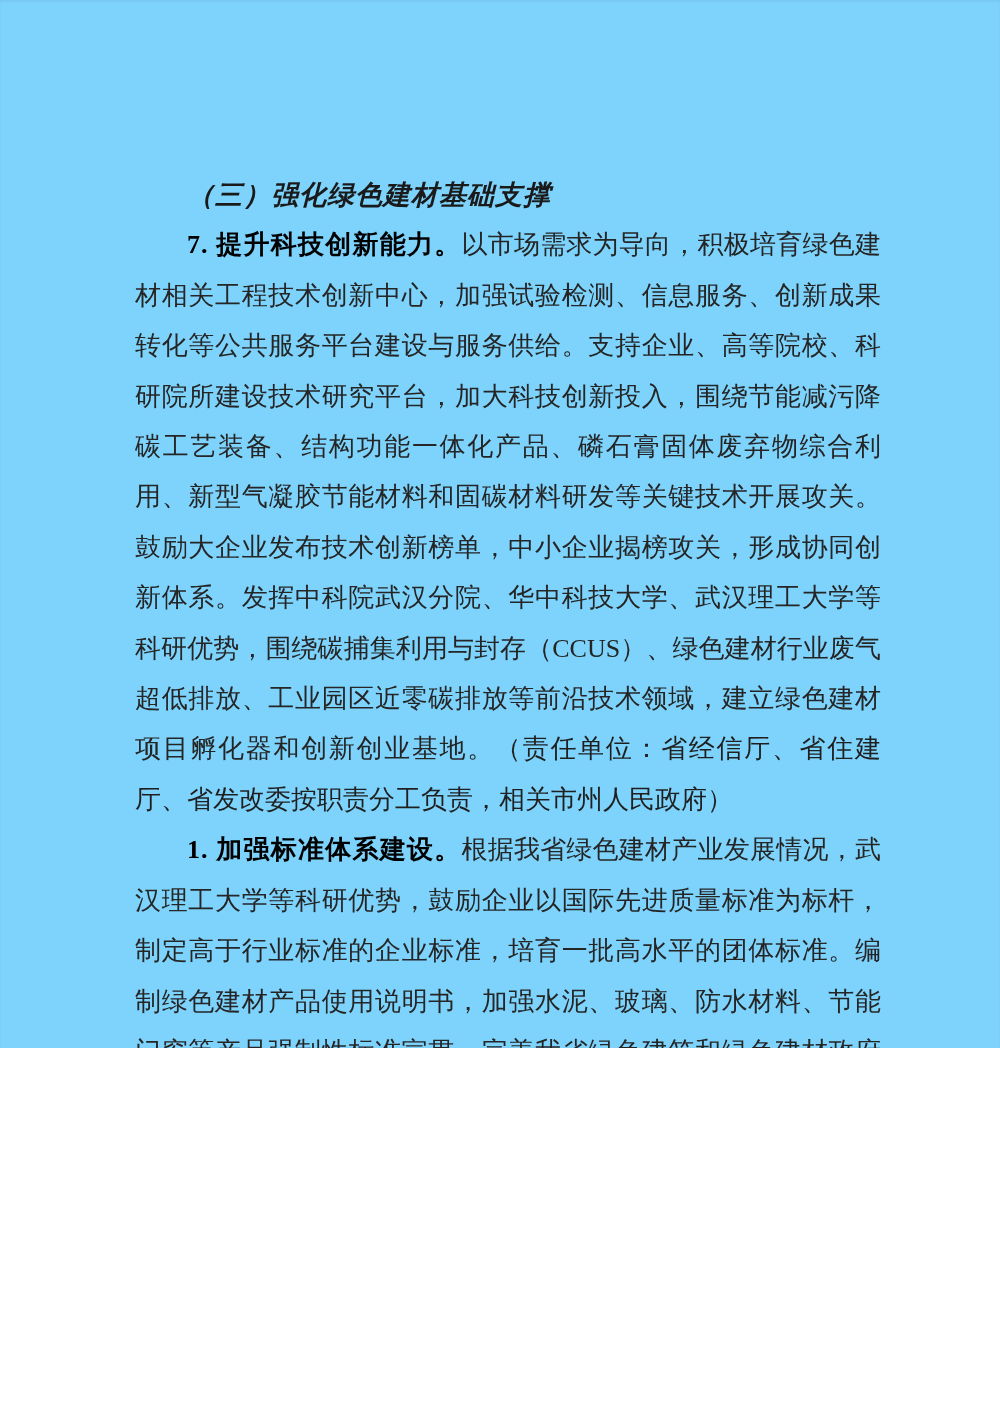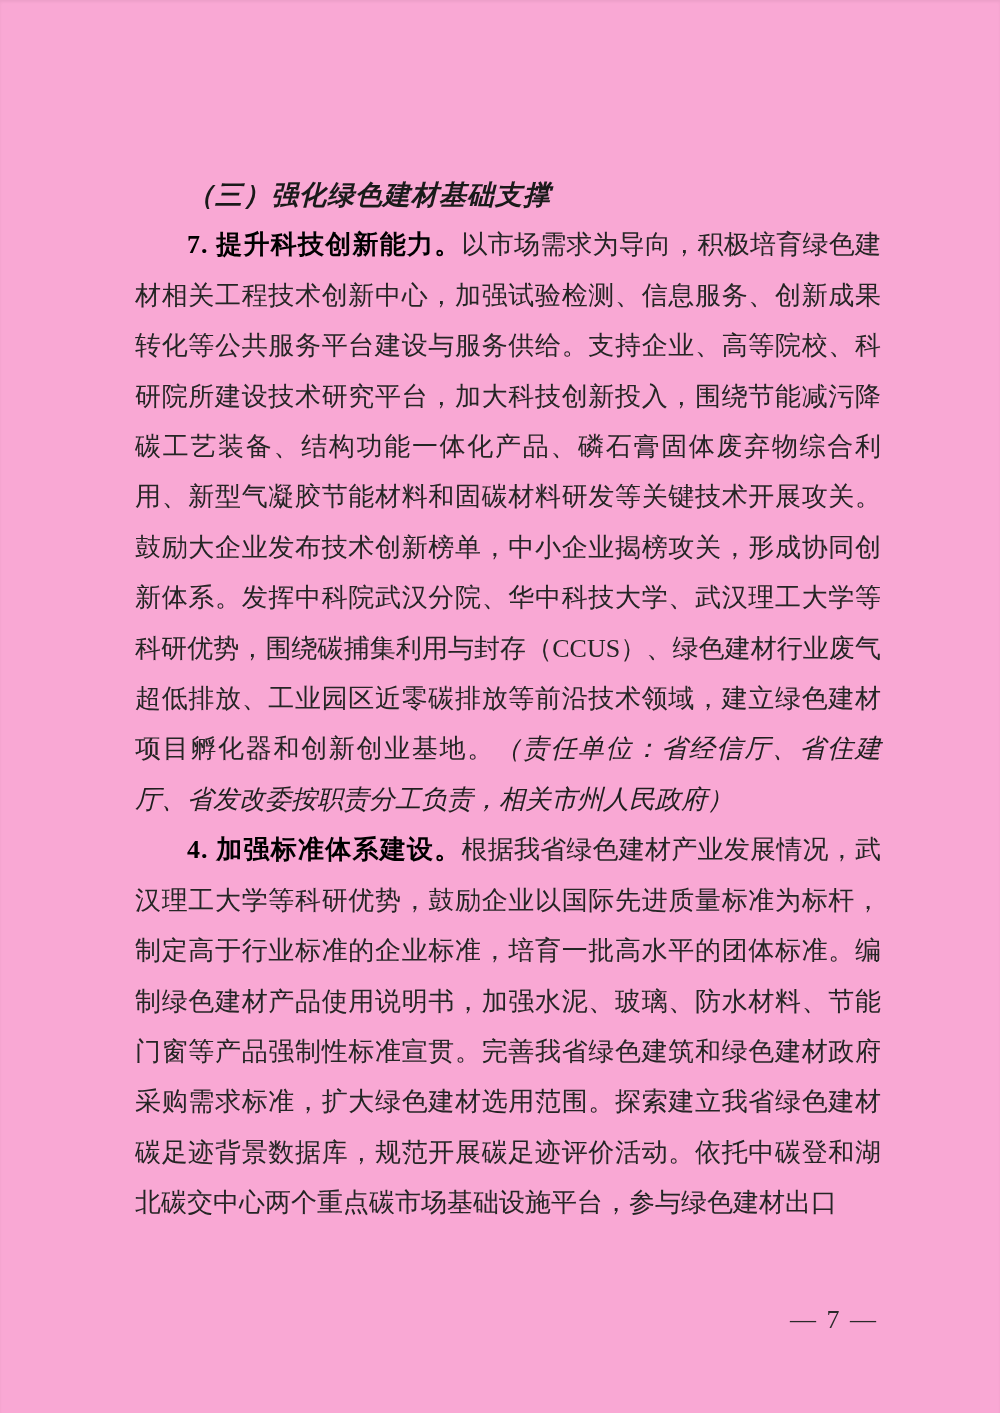--- a/index.html
+++ b/index.html
@@ -3,23 +3,23 @@
 <meta charset="utf-8">
 <style>
   html, body {
     margin: 0;
     padding: 0;
     background: #ffffff;
   }
   .page {
     position: relative;
     width: 1000px;
-    height: 1413px;
+    height: 1048px;
     margin: 0 auto;
-    background: #f9a8d4;
+    background: #7dd3fc;
     overflow: hidden;
     font-family: "Liberation Serif", serif;
     color: #212121;
     box-shadow: inset 0 2px 3px rgba(0,0,0,0.05);
   }
   .text-block {
     position: absolute;
     left: 135px;
     top: 170px;
     width: 746px;
@@ -43,36 +43,35 @@
     color: #252525;
   }
   .lead {
     font-weight: 700;
     font-style: normal;
     color: #000000;
     letter-spacing: 1px;
     font-family: Liberation Serif, serif;
   }
   .kaiti {
-    font-style: italic; 
     color: #1f1f1f;
   }
   .page-number {
     position: absolute;
     top: 1305px;
     right: 122px;
     font-size: 26px;
     letter-spacing: 2px;
     color: #2a2a2a;
     font-family: "Liberation Serif", serif;
   }
 </style>
 </head>
 <body>
 
 <div class="page">
   <div class="text-block">
     <h3 class="heading">（三）强化绿色建材基础支撑</h3>
     <p class="para"><span class="lead">7. 提升科技创新能力。</span><span>以市场需求为导向，积极培育绿色建材相关工程技术创新中心，加强试验检测、信息服务、创新成果转化等公共服务平台建设与服务供给。支持企业、高等院校、科研院所建设技术研究平台，加大科技创新投入，围绕节能减污降碳工艺装备、结构功能一体化产品、磷石膏固体废弃物综合利用、新型气凝胶节能材料和固碳材料研发等关键技术开展攻关。鼓励大企业发布技术创新榜单，中小企业揭榜攻关，形成协同创新体系。发挥中科院武汉分院、华中科技大学、武汉理工大学等科研优势，围绕碳捕集利用与封存（CCUS）、绿色建材行业废气超低排放、工业园区近零碳排放等前沿技术领域，建立绿色建材项目孵化器和创新创业基地。</span><span class="kaiti">（责任单位：省经信厅、省住建厅、省发改委按职责分工负责，相关市州人民政府）</span></p>
-    <p class="para"><span class="lead">4. 加强标准体系建设。</span><span>根据我省绿色建材产业发展情况，武汉理工大学等科研优势，鼓励企业以国际先进质量标准为标杆，制定高于行业标准的企业标准，培育一批高水平的团体标准。编制绿色建材产品使用说明书，加强水泥、玻璃、防水材料、节能门窗等产品强制性标准宣贯。完善我省绿色建筑和绿色建材政府采购需求标准，扩大绿色建材选用范围。探索建立我省绿色建材碳足迹背景数据库，规范开展碳足迹评价活动。依托中碳登和湖北碳交中心两个重点碳市场基础设施平台，参与绿色建材出口</span></p>
+    <p class="para"><span class="lead">1. 加强标准体系建设。</span><span>根据我省绿色建材产业发展情况，武汉理工大学等科研优势，鼓励企业以国际先进质量标准为标杆，制定高于行业标准的企业标准，培育一批高水平的团体标准。编制绿色建材产品使用说明书，加强水泥、玻璃、防水材料、节能门窗等产品强制性标准宣贯。完善我省绿色建筑和绿色建材政府采购需求标准，扩大绿色建材选用范围。探索建立我省绿色建材碳足迹背景数据库，规范开展碳足迹评价活动。依托中碳登和湖北碳交中心两个重点碳市场基础设施平台，参与绿色建材出口</span></p>
   </div>
   <div class="page-number">— 7 —</div>
 </div>
 
 </body></html>

